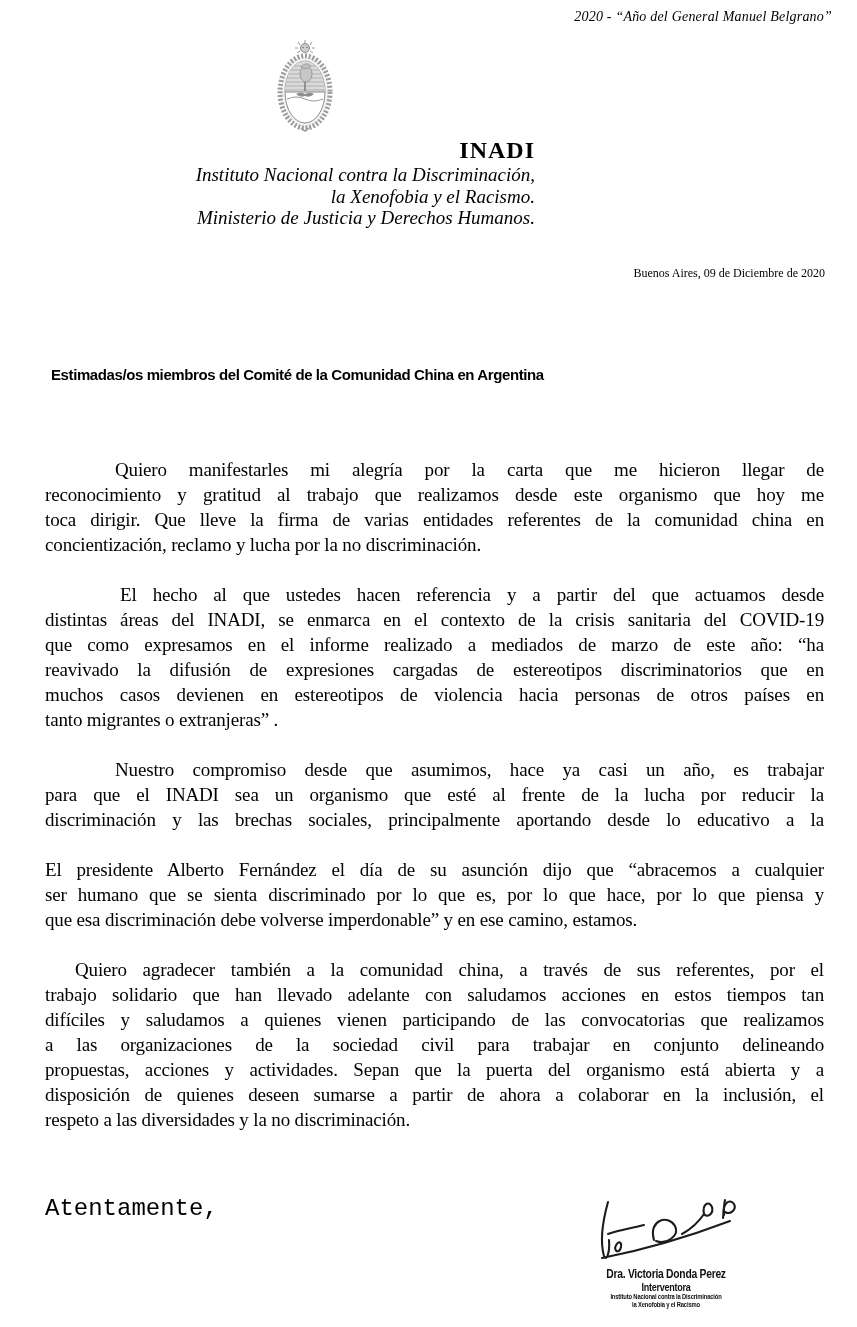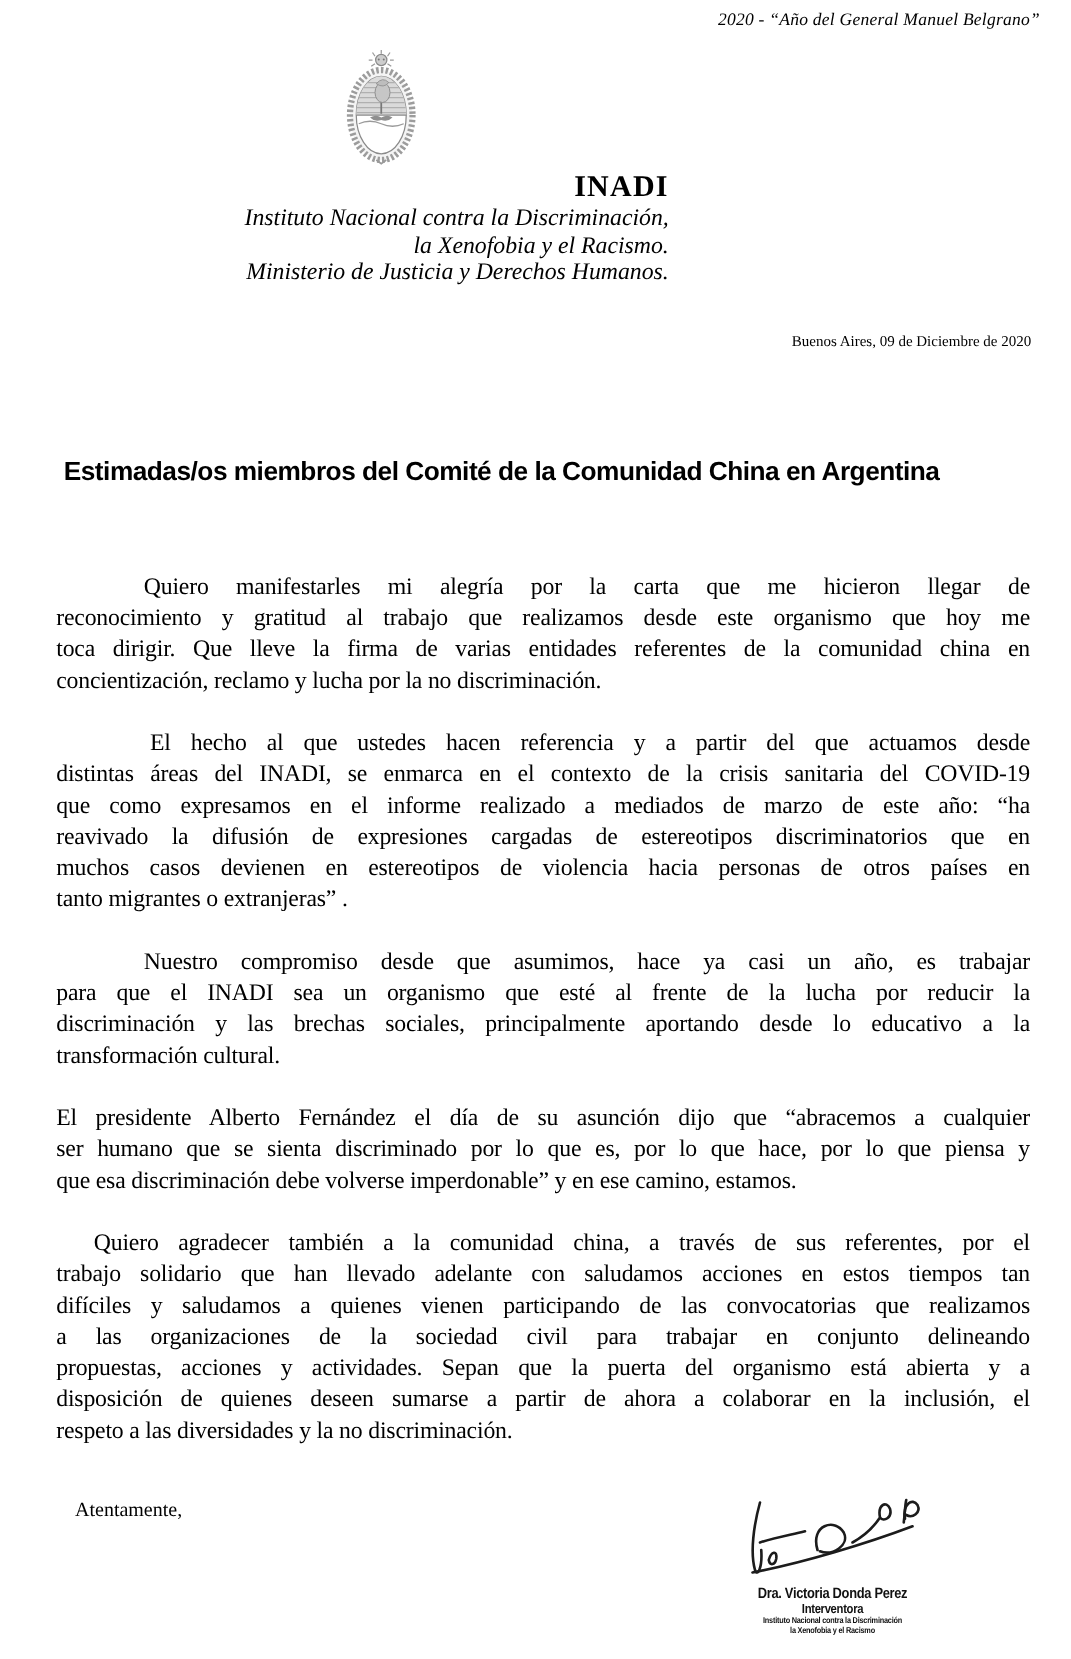--- a/index.html
+++ b/index.html
@@ -17,34 +17,34 @@
   }
   .coat { display:block; margin:0 auto 0 22px; margin-left:auto; margin-right:auto; transform:translateX(10px); }
   .acronym {
     font-weight:bold; font-size:24px; letter-spacing:1px; margin-top:3px;
   }
   .orgline { font-style:italic; font-size:19px; line-height:21.5px; }
   .dateline { position:absolute; top:266px; right:32px; font-size:12px; }
   .salutation {
     position:absolute; top:366px; left:51px; right:60px;
     font-family:"Liberation Sans", sans-serif; font-weight:bold;
-    font-size:21px; letter-spacing:-0.4px; white-space:nowrap;
+    font-size:15px; letter-spacing:-0.4px; white-space:nowrap;
   }
   .letter-body {
     position:absolute; top:447px; left:45px; right:33px;
     font-size:19px; letter-spacing:-0.15px;
   }
   .para { margin:10px 0 25px 0; }
   .jline {
     line-height:25px; text-align:justify; text-align-last:justify;
     -moz-text-align-last:justify;
   }
   .jline.last { text-align-last:left; -moz-text-align-last:left; }
   .closing {
-    position:absolute; top:1196px; left:60px; font-size:16px; line-height:25px;
+    position:absolute; top:1196px; left:45px; font-size:24px; line-height:25px;font-family:Liberation Mono, monospace;
   }
   .sig-scrawl { position:absolute; left:588px; top:1190px; }
   .stamp {
     position:absolute; left:594px; top:1268px; width:144px; text-align:center;
     font-family:"Liberation Sans", sans-serif; font-weight:bold; color:#111;
     transform:scaleX(0.86); transform-origin:center top;
   }
   .stamp-name  { font-size:12px;  line-height:13px; letter-spacing:-0.3px; }
   .stamp-title { font-size:10.5px; line-height:12px; letter-spacing:-0.3px; }
   .stamp-small { font-size:6.8px; line-height:8px; letter-spacing:-0.2px; }
@@ -119,21 +119,20 @@
       <div class="jline">distintas áreas del INADI, se enmarca en el contexto de la crisis sanitaria del COVID-19</div>
       <div class="jline">que como expresamos en el informe realizado a mediados de marzo de este año: “ha</div>
       <div class="jline">reavivado la difusión de expresiones cargadas de estereotipos discriminatorios que en</div>
       <div class="jline">muchos casos devienen en estereotipos de violencia hacia personas de otros países en</div>
       <div class="jline last">tanto migrantes o extranjeras” .</div>
     </div>
     <div class="para">
       <div class="jline" style="text-indent: 70px;">Nuestro compromiso desde que asumimos, hace ya casi un año, es trabajar</div>
       <div class="jline">para que el INADI sea un organismo que esté al frente de la lucha por reducir la</div>
       <div class="jline">discriminación y las brechas sociales, principalmente aportando desde lo educativo a la</div>
-      <div class="jline last">transformación cultural.</div>
     </div>
     <div class="para">
       <div class="jline">El presidente Alberto Fernández el día de su asunción dijo que “abracemos a cualquier</div>
       <div class="jline">ser humano que se sienta discriminado por lo que es, por lo que hace, por lo que piensa y</div>
       <div class="jline last">que esa discriminación debe volverse imperdonable” y en ese camino, estamos.</div>
     </div>
     <div class="para">
       <div class="jline" style="text-indent: 30px;">Quiero agradecer también a la comunidad china, a través de sus referentes, por el</div>
       <div class="jline">trabajo solidario que han llevado adelante con saludamos acciones en estos tiempos tan</div>
       <div class="jline">difíciles y saludamos a quienes vienen participando de las convocatorias que realizamos</div>

